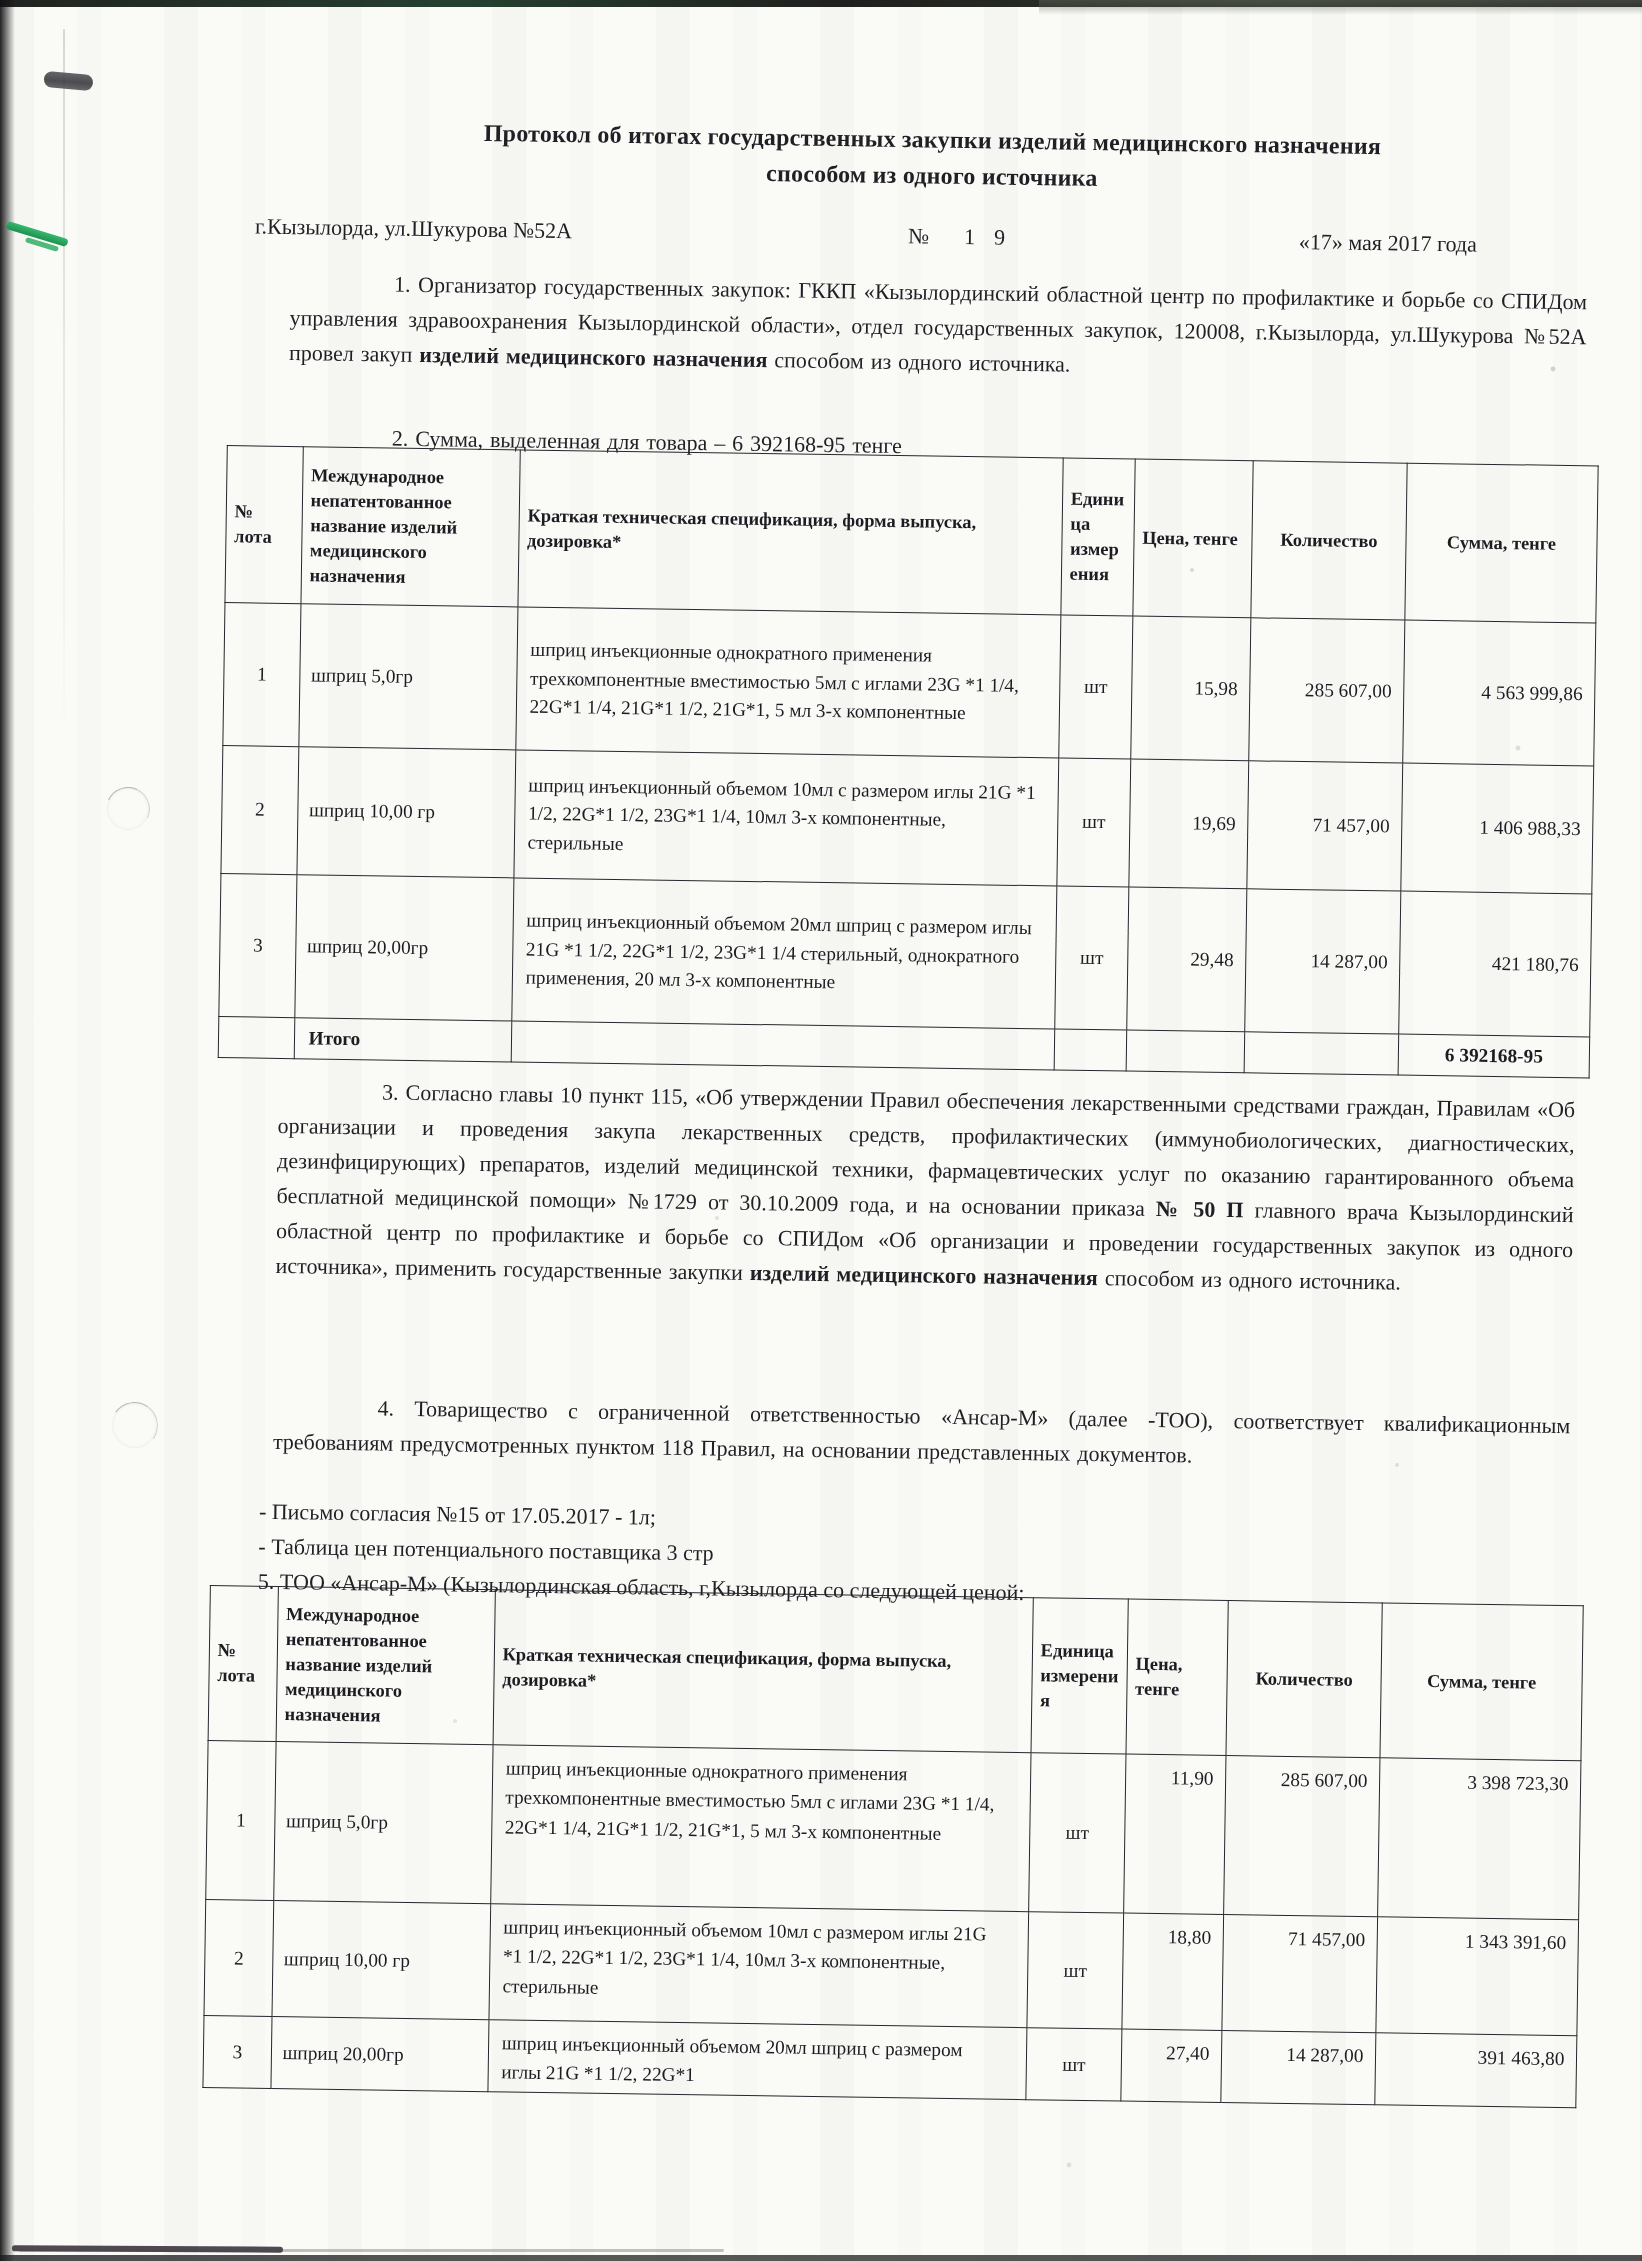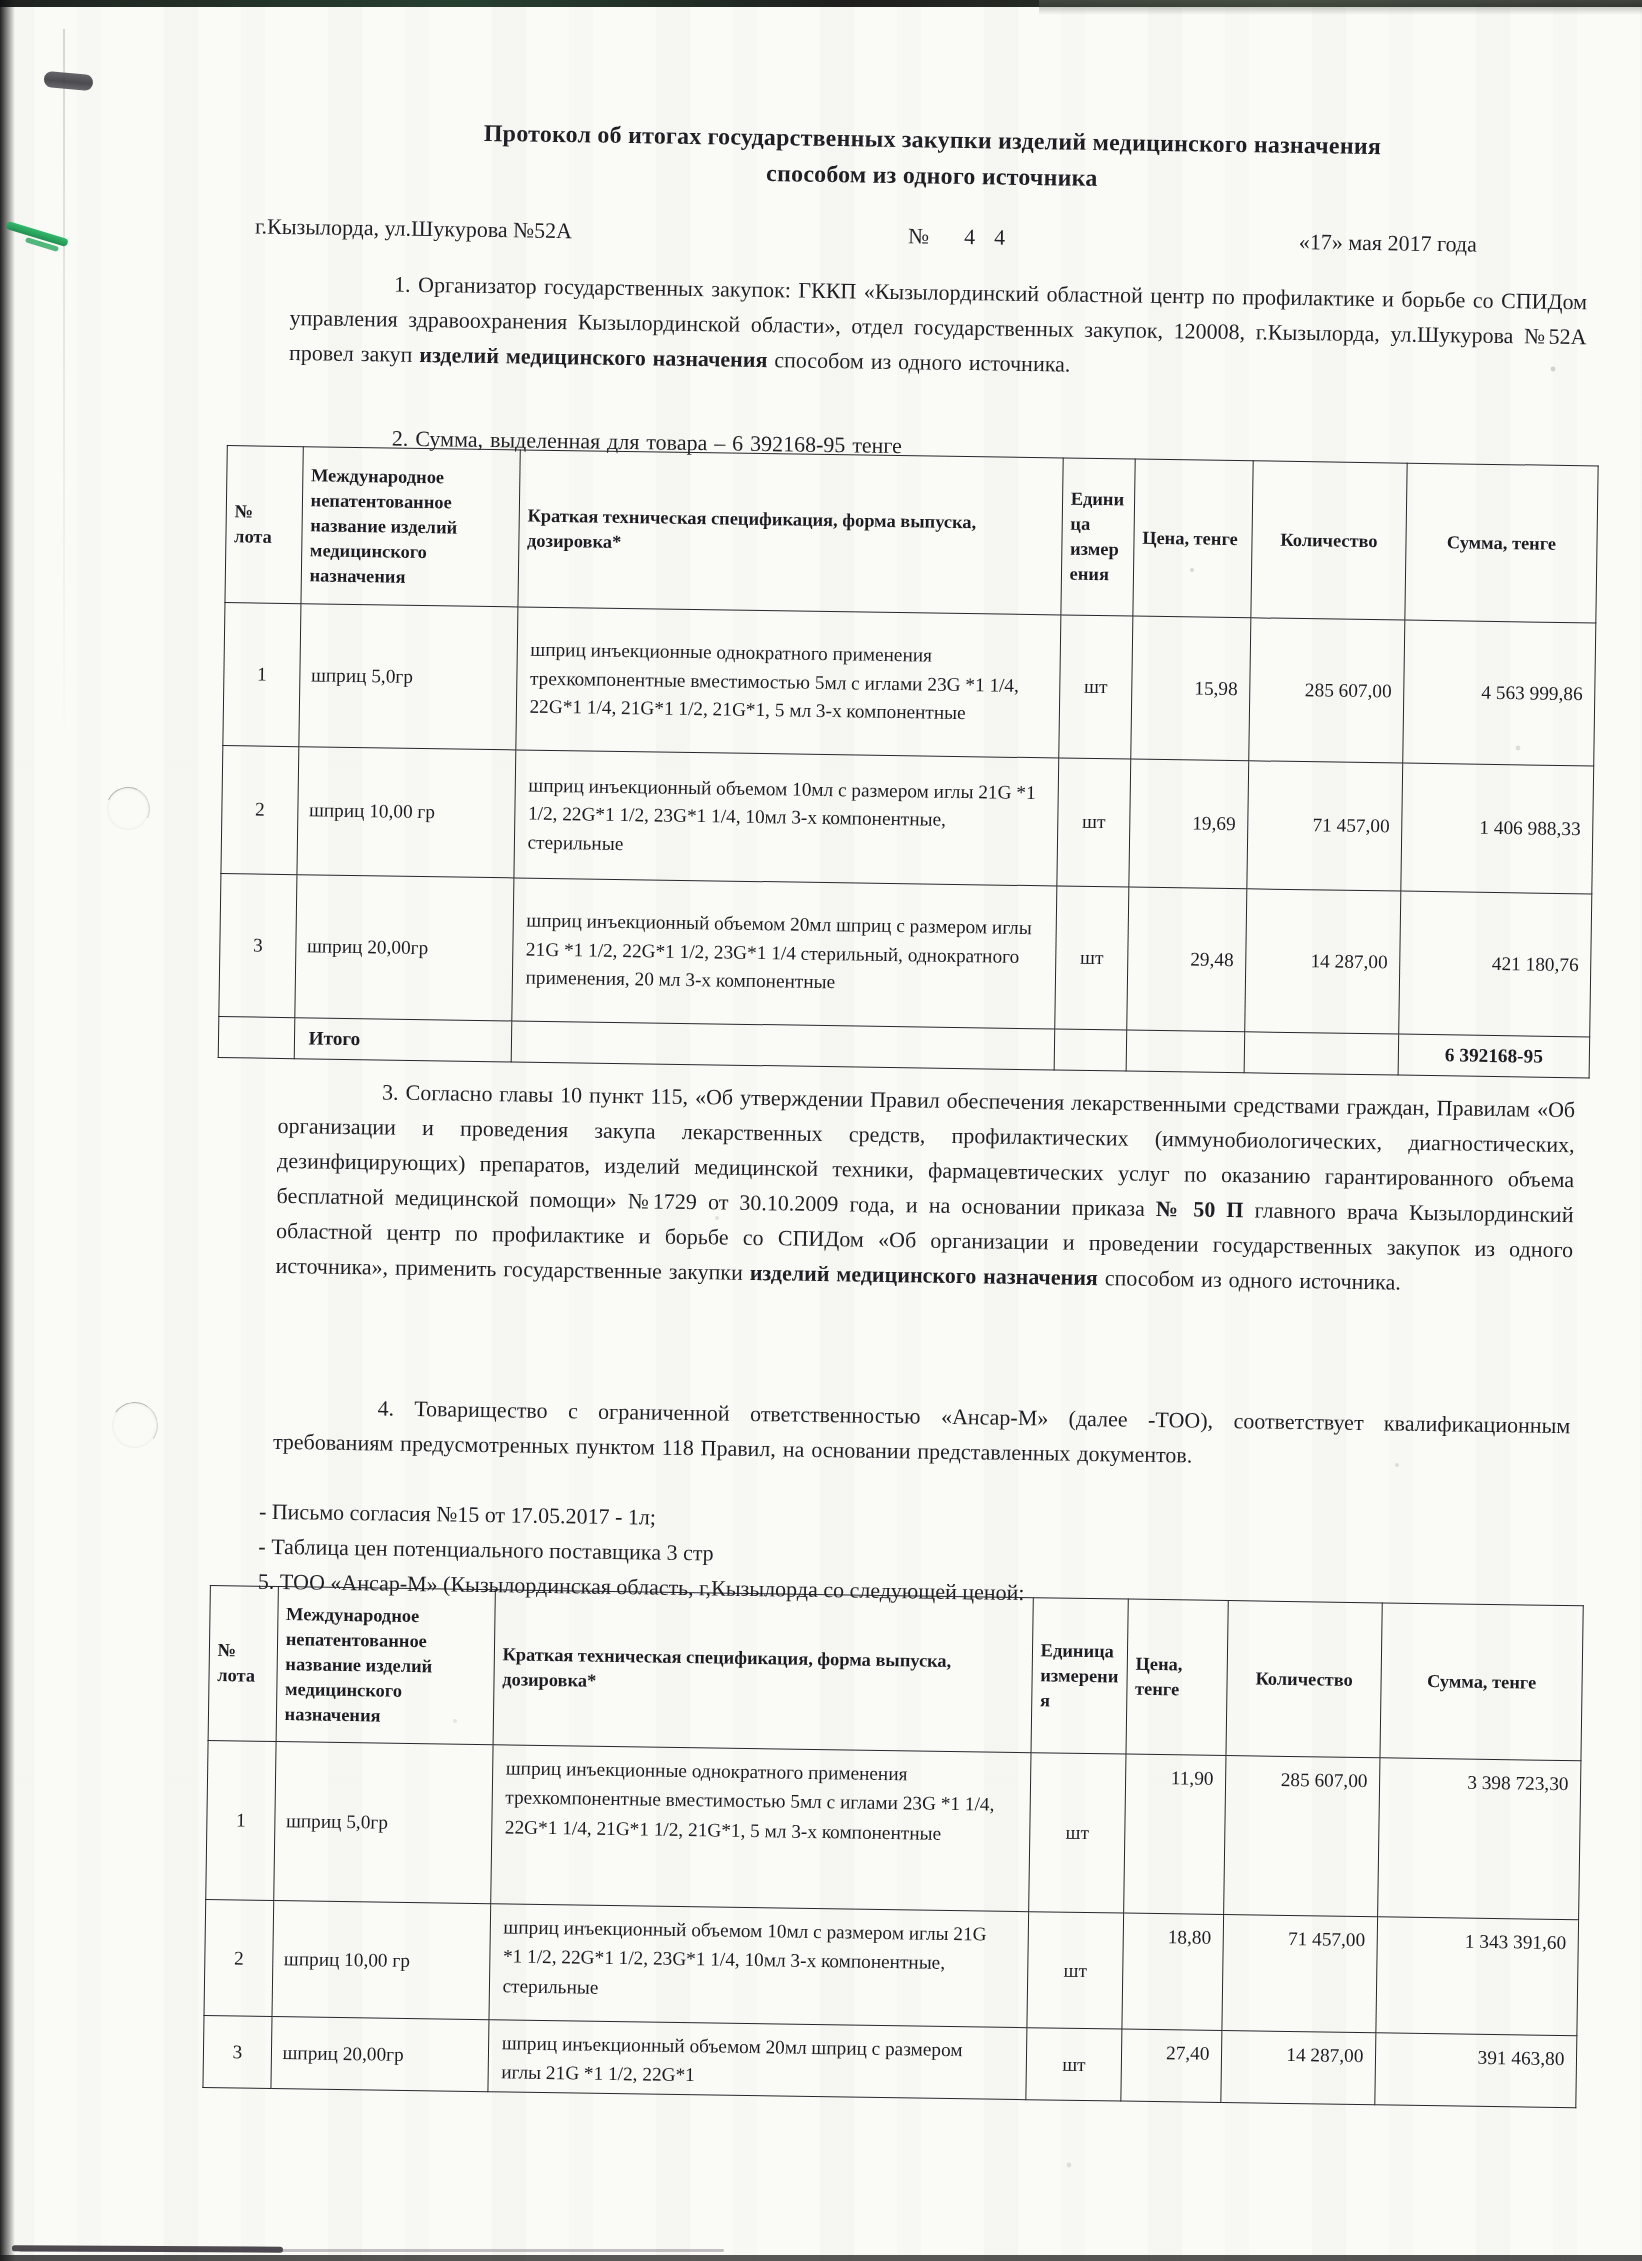--- a/index.html
+++ b/index.html
@@ -160,21 +160,21 @@
 <div class="doc">
 
   <div class="title">
     <div>Протокол об итогах государственных закупки изделий медицинского назначения</div>
     <div>способом из одного источника</div>
   </div>
 
   <div class="meta">
     <span class="m-city">г.Кызылорда, ул.Шукурова №52А</span>
     <span class="m-nolabel">№</span>
-    <span class="m-noval">4 4</span>
+    <span class="m-noval">1 9</span>
     <span class="m-date">«17» мая 2017 года</span>
   </div>
 
   <p class="para p1"><span>1. Организатор государственных закупок: ГККП «Кызылординский областной центр по профилактике и борьбе со СПИДом управления здравоохранения Кызылординской области», отдел государственных закупок, 120008, г.Кызылорда, ул.Шукурова №52А провел закуп </span><b>изделий медицинского назначения</b><span> способом из одного источника.</span></p>
 
   <p class="para p2">2. Сумма, выделенная  для товара –  6 392168-95  тенге</p>
 
   <div class="tbl t1">
     <table>
       <colgroup>

